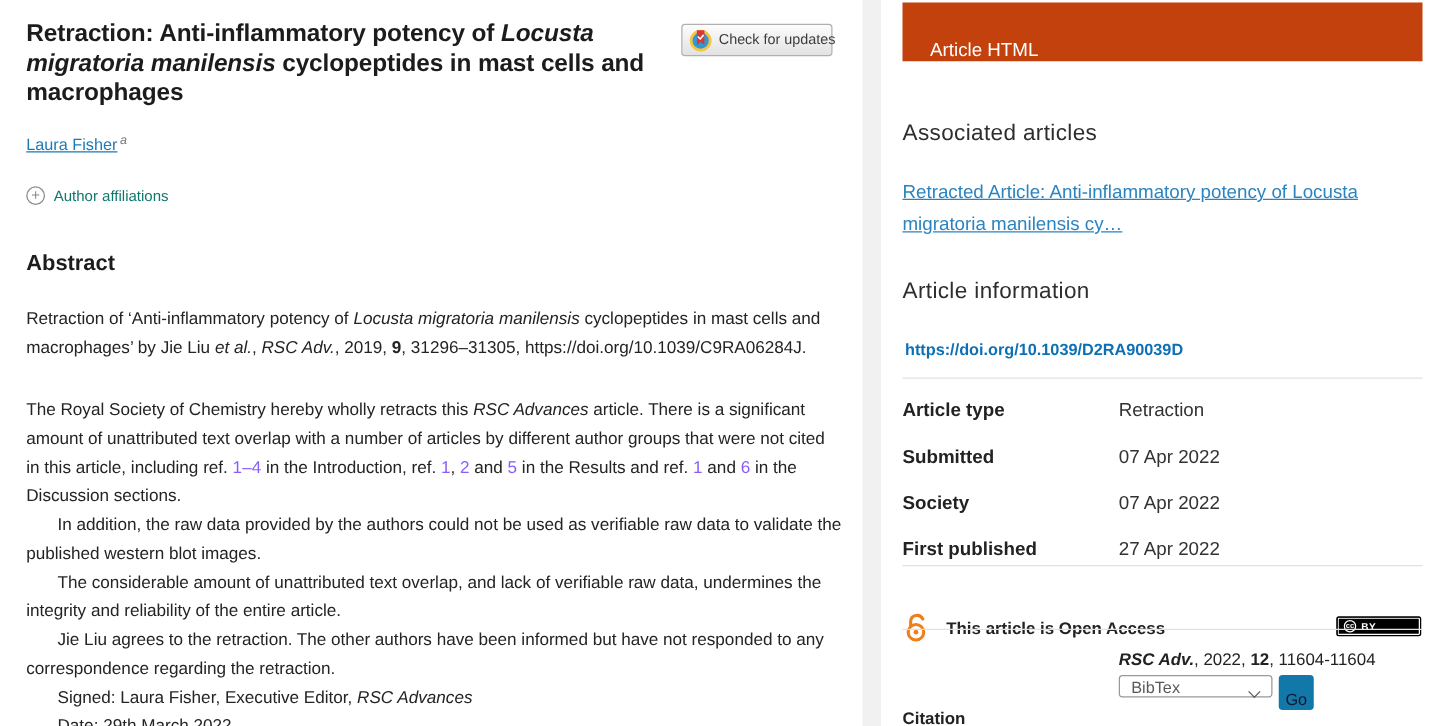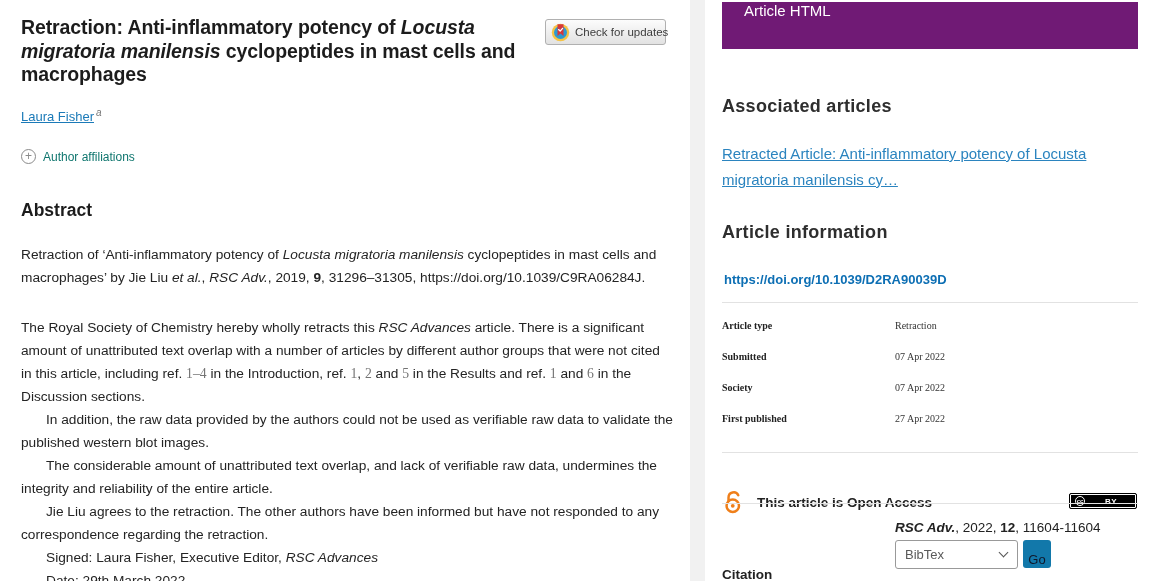--- a/index.html
+++ b/index.html
@@ -5,21 +5,21 @@
   * { box-sizing: border-box; }
   html,body { margin:0; padding:0; }
   body {
     width:1153px; height:581px; position:relative; overflow:hidden;
     background:#ffffff;
     font-family:"Liberation Sans", sans-serif;
     color:#242424;
   }
   em { font-style:italic; }
   strong { font-weight:bold; }
-  .inline-link { color:#737373; cursor:pointer;font-family:Liberation Serif, serif; }
+  .inline-link { color:#8b5cf6; cursor:pointer; }
 
   
   .left-col { position:absolute; left:0; top:0; width:710px; height:581px; background:#fff; }
   .article-title {
     position:absolute; left:21px; top:16px; width:505px;
     font-size:19.5px; line-height:23.5px; font-weight:bold; color:#1c1c1c;
     margin:0; letter-spacing:-0.1px;
   }
   .check-updates {
     position:absolute; left:545px; top:19px; width:121px; height:26px;
@@ -58,66 +58,66 @@
   .retraction-body p { margin:0; }
   .retraction-body p.indent { text-indent:25px; }
 
   
   .gutter { position:absolute; left:690px; top:0; width:15px; height:581px; background:#f1f1f1; }
 
   
   .sidebar { position:absolute; left:705px; top:0; width:448px; height:581px; background:#fff; }
   .article-html-btn {
     position:absolute; left:17px; top:2px; width:416px; height:47px;
-    background:#701a75; color:#fff; font-size:15px;
-    display:flex; align-items:flex-start; padding-left:22px; cursor:pointer;
+    background:#c2410c; color:#fff; font-size:15px;
+    display:flex; align-items:flex-end; padding-left:22px; cursor:pointer;
   }
   .sidebar-heading {
     position:absolute; margin:0; left:17px;
-    font-size:18px; font-weight:700; color:#2e2e2e; letter-spacing:0.3px;
+    font-size:18px; font-weight:400; color:#2e2e2e; letter-spacing:0.3px;
   }
   .assoc-heading { top:96px; }
   .assoc-link {
     position:absolute; left:17px; top:141px; width:404px;
     font-size:15px; line-height:26px; color:#2b84bf; cursor:pointer;text-decoration:underline;
   }
   .info-heading { top:222px; }
   .doi-link {
     position:absolute; left:19px; top:272px;
     font-size:13px; font-weight:bold; color:#0d6fb4; cursor:pointer;
   }
   .sb-divider { position:absolute; left:17px; width:416px; height:0; border-top:1px solid #e2e2e2; }
   .div-1 { top:302px; }
   .div-2 { top:452px; }
   .div-3 { top:503px; }
   .info-rows { position:absolute; left:17px; top:310px; width:416px; }
-  .info-row { display:flex; padding:10px 0; font-size:10px;font-family:Liberation Serif, serif; }
+  .info-row { display:flex; padding:10px 0; font-size:15px; }
   .info-row .ir-label { width:173px; font-weight:bold; color:#222; }
   .info-row .ir-value { color:#333; }
   .oa-row { position:absolute; left:19px; top:460px; width:414px; height:36px;margin-top:28px; }
   .oa-icon { position:absolute; left:0; top:2px; }
   .oa-text { position:absolute; left:33px; top:7px; font-size:13.5px; font-weight:bold; color:#222; }
   .cc-badge {
     position:absolute; right:1px; top:5px; width:68px; height:16px;
     background:#000; border:1px solid #000; border-radius:2px;
     box-shadow:inset 0 0 0 1px #fff;
-    display:flex; align-items:center; gap:20px; padding-left:5px; cursor:pointer;
+    display:flex; align-items:center; gap:4px; padding-left:5px; cursor:pointer;
   }
   .cc-circle {
     width:10px; height:10px; border:1px solid #fff; border-radius:50%;
     color:#fff; font-size:6px; line-height:9px; text-align:center; font-weight:bold;
   }
   .cc-label { color:#fff; font-size:8px; font-weight:bold; letter-spacing:0.5px; }
   .citation-row { position:absolute; left:17px; top:513px; width:416px; }
   .cit-label { position:absolute; left:0; top:8px; font-size:13.5px; font-weight:bold; color:#222;margin-top:46px; }
   .cit-value { position:absolute; left:173px; top:7px; font-size:13.5px; color:#222; }
   .cit-controls { position:absolute; left:173px; top:27px; display:flex; gap:5px; }
   .format-select {
-    width:123px; height:29px; background:#fff; border:1px solid #999; border-radius:3px;
-    display:flex; align-items:center; justify-content:space-between;
+    width:123px; height:18px; background:#fff; border:1px solid #999; border-radius:3px;
+    display:flex; align-items:flex-end; justify-content:space-between;
     padding:0 10px 0 9px; font-size:13px; color:#5a5a5a; cursor:pointer;
   }
   .chevron {
     width:7px; height:7px; border-right:1.5px solid #555; border-bottom:1.5px solid #555;
     transform:rotate(45deg); margin-top:-4px;
   }
   .go-btn {
     width:28px; height:28px; background:#1278aa; color:#0f172a; border:none; border-radius:3px;
     font-size:13px; cursor:pointer; display:flex; align-items:flex-end; justify-content:center;
     font-family:"Liberation Sans", sans-serif;

